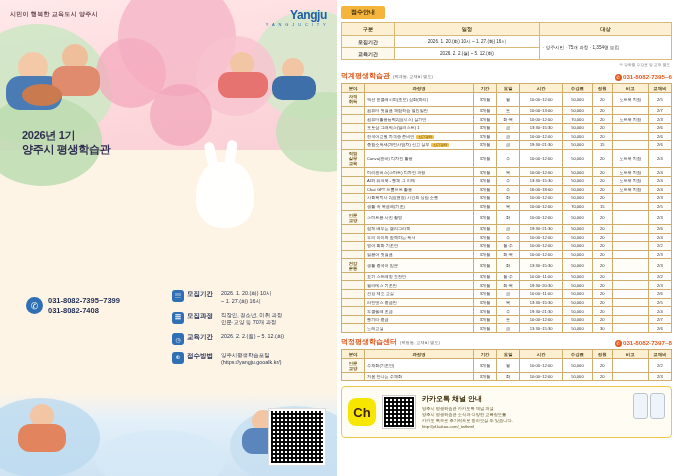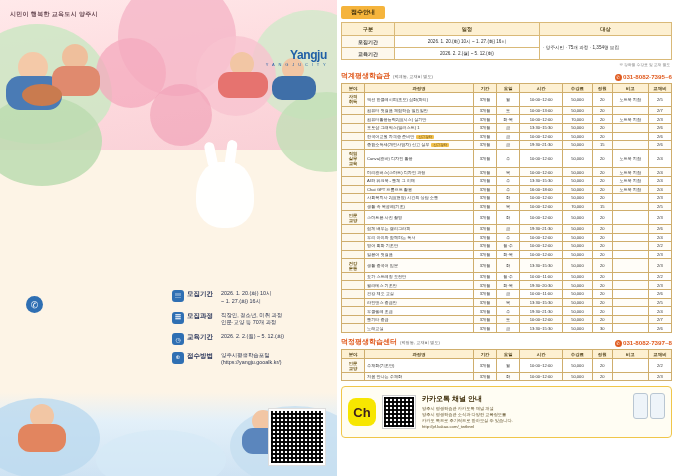--- a/index.html
+++ b/index.html
@@ -45,21 +45,21 @@
   .bot-leaf2{position:absolute;left:230px;top:406px;width:130px;height:80px;border-radius:50%;background:#c6dff0;opacity:.8;}
   .bot-leaf3{position:absolute;left:96px;top:430px;width:130px;height:60px;border-radius:50%;background:#d6e9f6;opacity:.7;}
 
   .poster-topline{
     position:absolute;left:10px;top:10px;font-size:6px;color:#6a4b55;letter-spacing:.3px;
     font-weight:bold;
   }
   .brandmark{
     position:absolute;right:10px;top:8px;text-align:right;
   }
-  .brandmark .bm-main{font-size:12px;font-weight:bold;color:#1f5fa6;letter-spacing:-.4px;margin-top:40px;}
+  .brandmark .bm-main{font-size:12px;font-weight:bold;color:#1f5fa6;letter-spacing:-.4px;}
   .brandmark .bm-sub{font-size:4px;color:#1f5fa6;letter-spacing:1.4px;}
 
   .poster-head{
     position:absolute;left:22px;top:128px;color:#2f2f4f;font-weight:bold;
     font-size:11px;line-height:14px;letter-spacing:-.3px;
   }
   .poster-title{
     position:absolute;left:20px;top:170px;color:#1d2a52;font-weight:bold;
     font-size:40px;line-height:42px;letter-spacing:-2px;
   }
@@ -210,23 +210,27 @@
     <div class="p6"></div>
     <div class="p6b"></div>
 
     <div class="poster-topline">시민이 행복한 교육도시 양주시</div>
 
     <div class="brandmark">
       <div class="bm-main">Yangju</div>
       <div class="bm-sub">Y A N G J U   C I T Y</div>
     </div>
 
+    <div class="poster-head" style="white-space:pre-line">2026년 1기
+양주시 평생학습관</div>
 
     <div class="phone-block">
       <div class="phone-ico">✆</div>
+      <div class="phone-nums" style="white-space:pre-line">031-8082-7395~7399
+031-8082-7408</div>
     </div>
 
     <div class="info-list">
       <div class="info-row">
         <div class="info-ico">▤</div>
         <div class="info-label">모집기간</div>
         <div class="info-val" style="white-space:pre-line">2026. 1. 20.(화) 10시
 ~ 1. 27.(화) 16시</div>
       </div>
       <div class="info-row">

